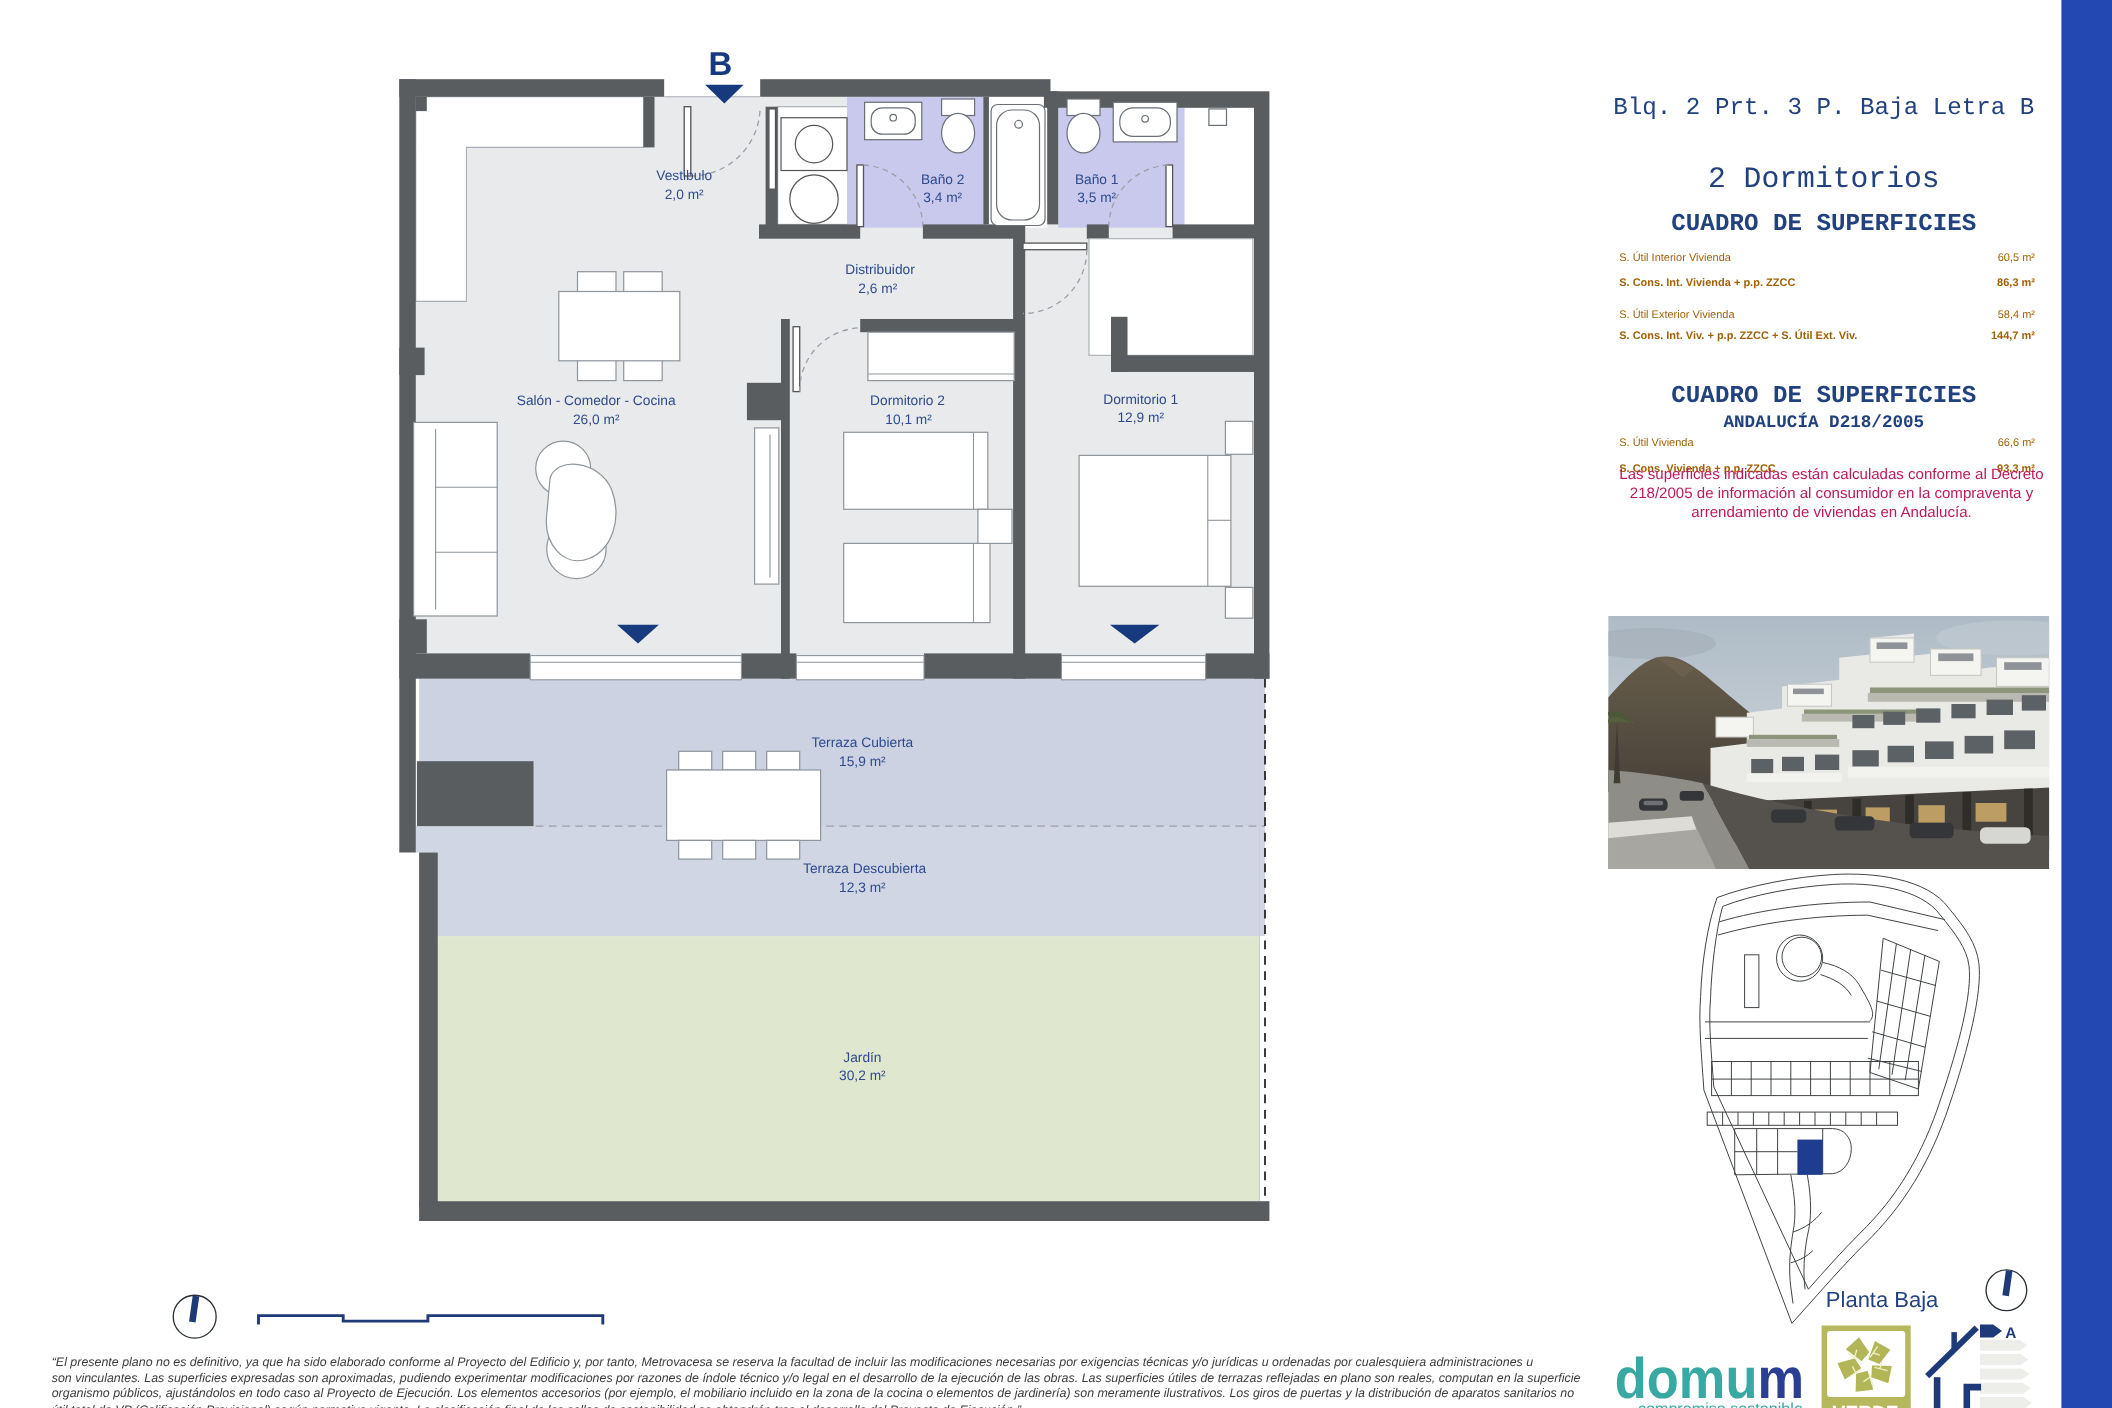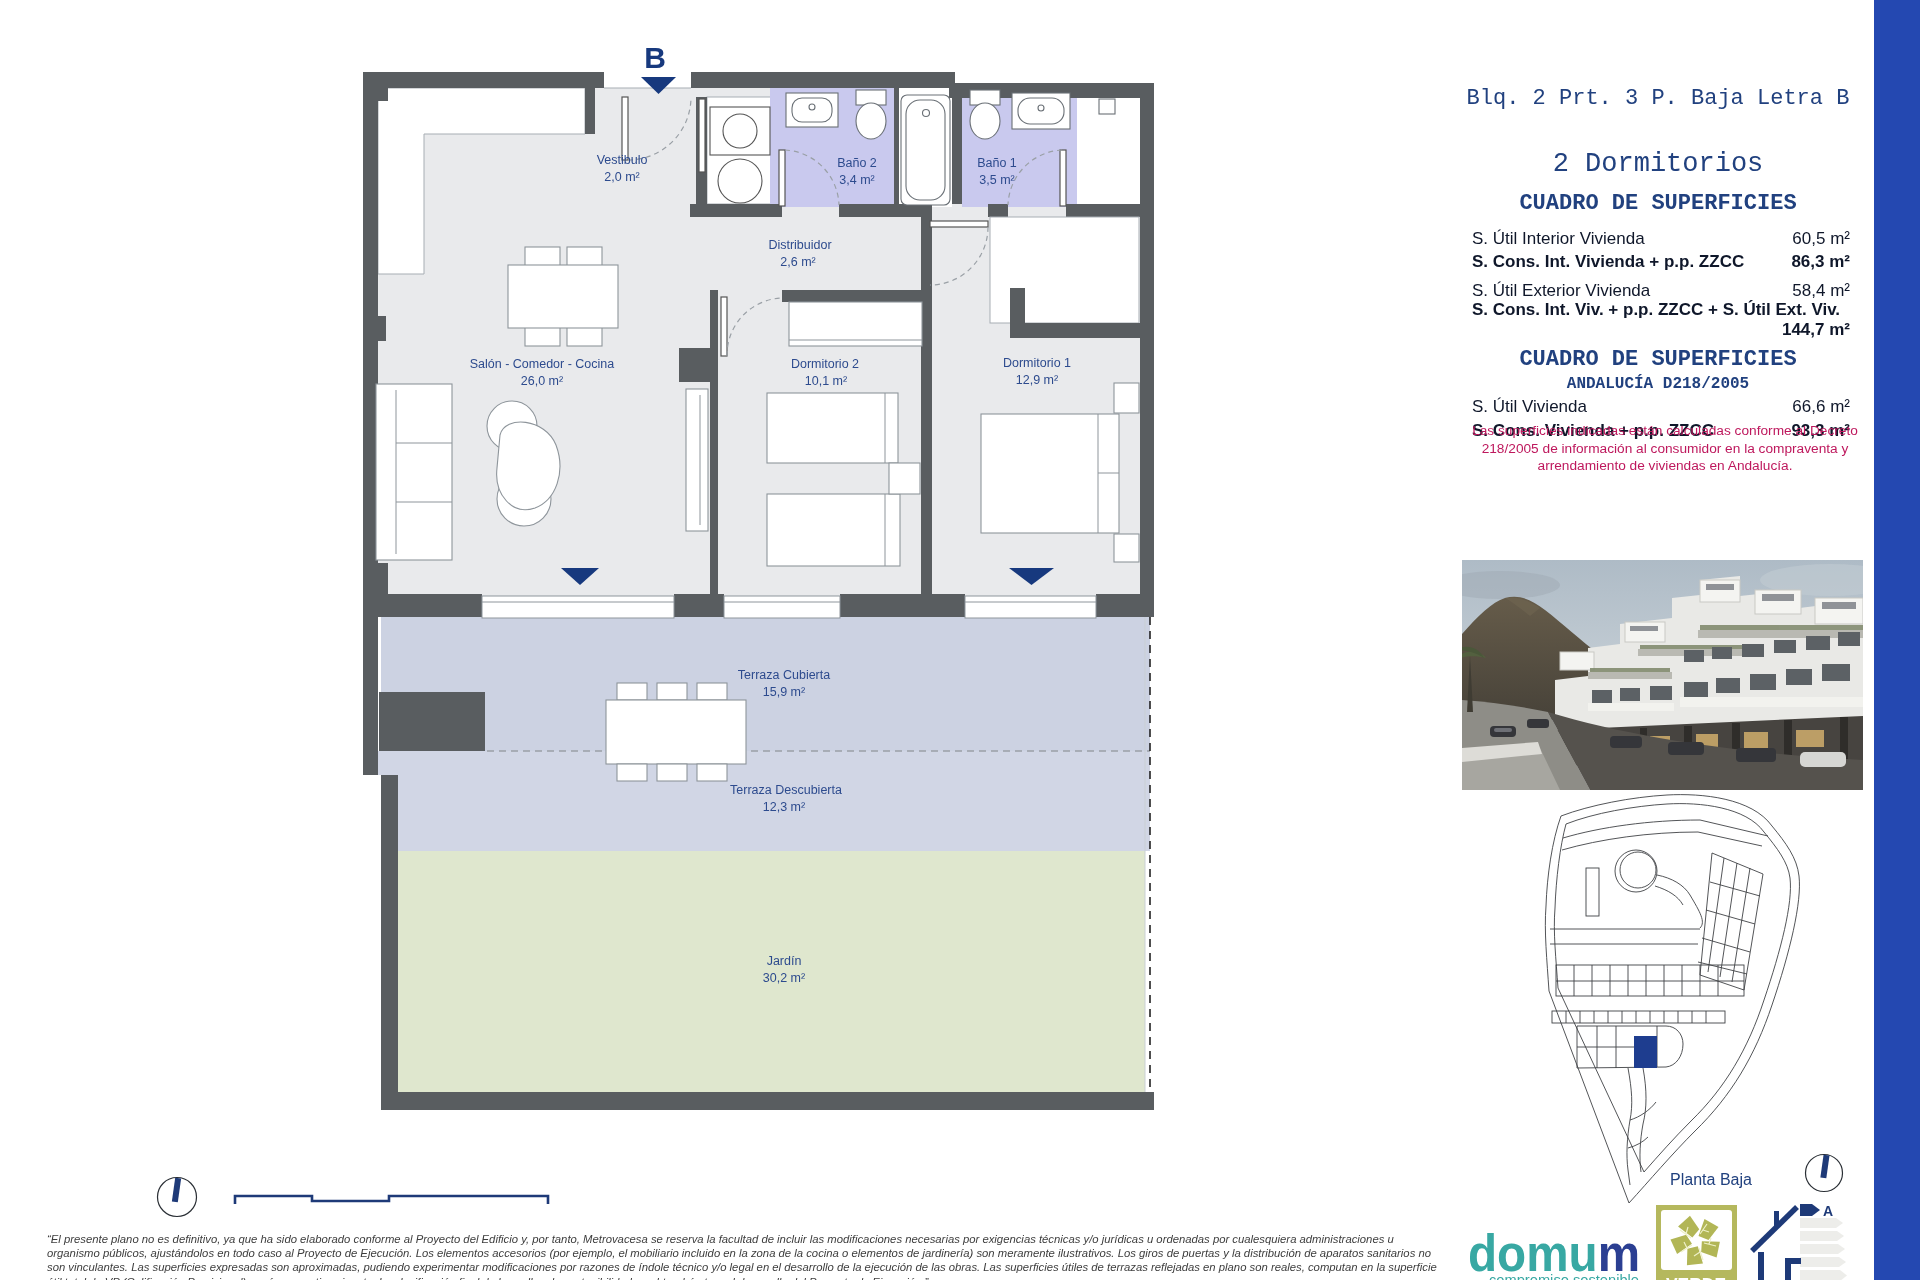--- a/index.html
+++ b/index.html
@@ -1,26 +1,26 @@
 <!DOCTYPE html>
 <html><head>
 <meta charset="utf-8">
 <style>
   html,body{margin:0;padding:0;width:1920px;height:1280px;background:#ffffff;overflow:hidden;}
   *{box-sizing:border-box;}
   body{font-family:"Liberation Sans", sans-serif;}
   .abs{position:absolute;}
   #bluebar{position:absolute;left:1874px;top:0;width:46px;height:1280px;background:#2448b1;}
   .rctr{position:absolute;left:1462px;width:392px;text-align:center;color:#21417f;font-family:Liberation Mono, monospace;}
-  .row{position:absolute;left:1472px;width:378px;color:#0f172a;font-size:17px;}
+  .row{position:absolute;left:1472px;width:378px;color:#a16207;font-size:10px;}
   .row .v{float:right;}
   #para{position:absolute;left:1472px;top:422px;width:386px;color:#be185d;font-size:13.7px;line-height:17.7px;text-align:center;}
   #disc{position:absolute;left:47px;top:1232px;color:#3d3d3d;font-size:11.3px;line-height:14.2px;font-style:italic;}
   .dl{white-space:nowrap;}
-  #plantabaja{position:absolute;left:1611px;top:1171px;width:200px;text-align:center;color:#21417f;font-size:16px;}
+  #plantabaja{position:absolute;left:1611px;top:1171px;width:200px;text-align:center;color:#21417f;font-size:20px;}
 </style>
 </head>
 <body>
 <div id="bluebar"></div>
 
 <div class="rctr" style="top:86px;font-size:22px;">Blq. 2 Prt. 3 P. Baja Letra B</div>
 <div class="rctr" style="top:128px;font-size:27px;margin-top:21px;">2 Dormitorios</div>
 <div class="rctr" style="top:191px;font-size:22px;font-weight:bold;">CUADRO DE SUPERFICIES</div>
 <div class="row" style="top:229px;">S. Útil Interior Vivienda<span class="v">60,5 m²</span></div>
 <div class="row" style="top:252px;font-weight:bold;">S. Cons. Int. Vivienda + p.p. ZZCC<span class="v">86,3 m²</span></div>
@@ -29,22 +29,22 @@
 <div class="rctr" style="top:347px;font-size:22px;font-weight:bold;">CUADRO DE SUPERFICIES</div>
 <div class="rctr" style="top:375px;font-size:16px;font-weight:bold;">ANDALUCÍA D218/2005</div>
 <div class="row" style="top:397px;">S. Útil Vivienda<span class="v">66,6 m²</span></div>
 <div class="row" style="top:421px;font-weight:bold;">S. Cons. Vivienda + p.p. ZZCC<span class="v">93,3 m²</span></div>
 <div id="para">Las superficies indicadas están calculadas conforme al Decreto<br>218/2005 de información al consumidor en la compraventa y<br>arrendamiento de viviendas en Andalucía.</div>
 
 <div id="plantabaja">Planta Baja</div>
 
 <div id="disc">
     <div class="dl">“El presente plano no es definitivo, ya que ha sido elaborado conforme al Proyecto del Edificio y, por tanto, Metrovacesa se reserva la facultad de incluir las modificaciones necesarias por exigencias técnicas y/o jurídicas u ordenadas por cualesquiera administraciones u</div>
+    <div class="dl">son vinculantes. Las superficies expresadas son aproximadas, pudiendo experimentar modificaciones por razones de índole técnico y/o legal en el desarrollo de la ejecución de las obras. Las superficies útiles de terrazas reflejadas en plano son reales, computan en la superficie</div>
     <div class="dl">organismo públicos, ajustándolos en todo caso al Proyecto de Ejecución. Los elementos accesorios (por ejemplo, el mobiliario incluido en la zona de la cocina o elementos de jardinería) son meramente ilustrativos. Los giros de puertas y la distribución de aparatos sanitarios no</div>
-    <div class="dl">son vinculantes. Las superficies expresadas son aproximadas, pudiendo experimentar modificaciones por razones de índole técnico y/o legal en el desarrollo de la ejecución de las obras. Las superficies útiles de terrazas reflejadas en plano son reales, computan en la superficie</div>
     <div class="dl">útil total de VP (Calificación Provisional) según normativa vigente. La clasificación final de los sellos de sostenibilidad se obtendrán tras el desarrollo del Proyecto de Ejecución.”</div>
   </div>
 
 <svg class="abs" style="left:0;top:0" width="1920" height="1280" viewBox="0 0 1920 1280">
 
 <g id="plan">
 
   <rect x="378" y="88" width="762" height="513" fill="#e9eaec"></rect>
 
   <polygon points="378,88 585,88 585,134 424,134 424,274 378,274" fill="#ffffff" stroke="#a7adb3" stroke-width="1"></polygon>

